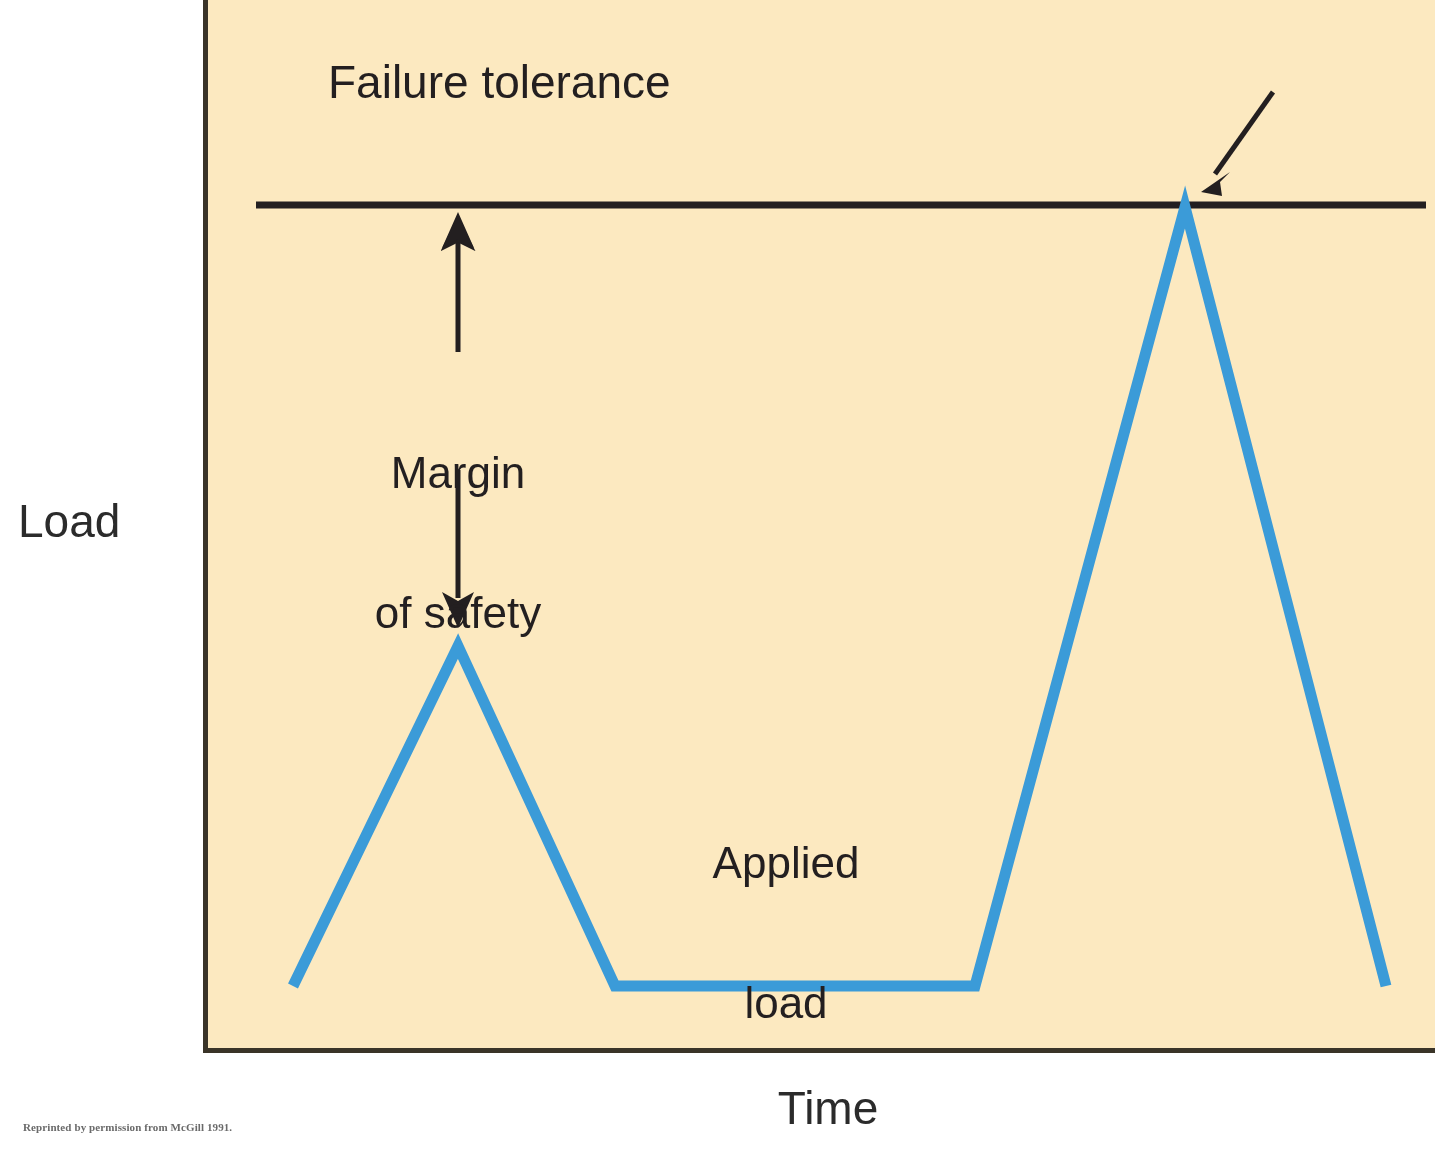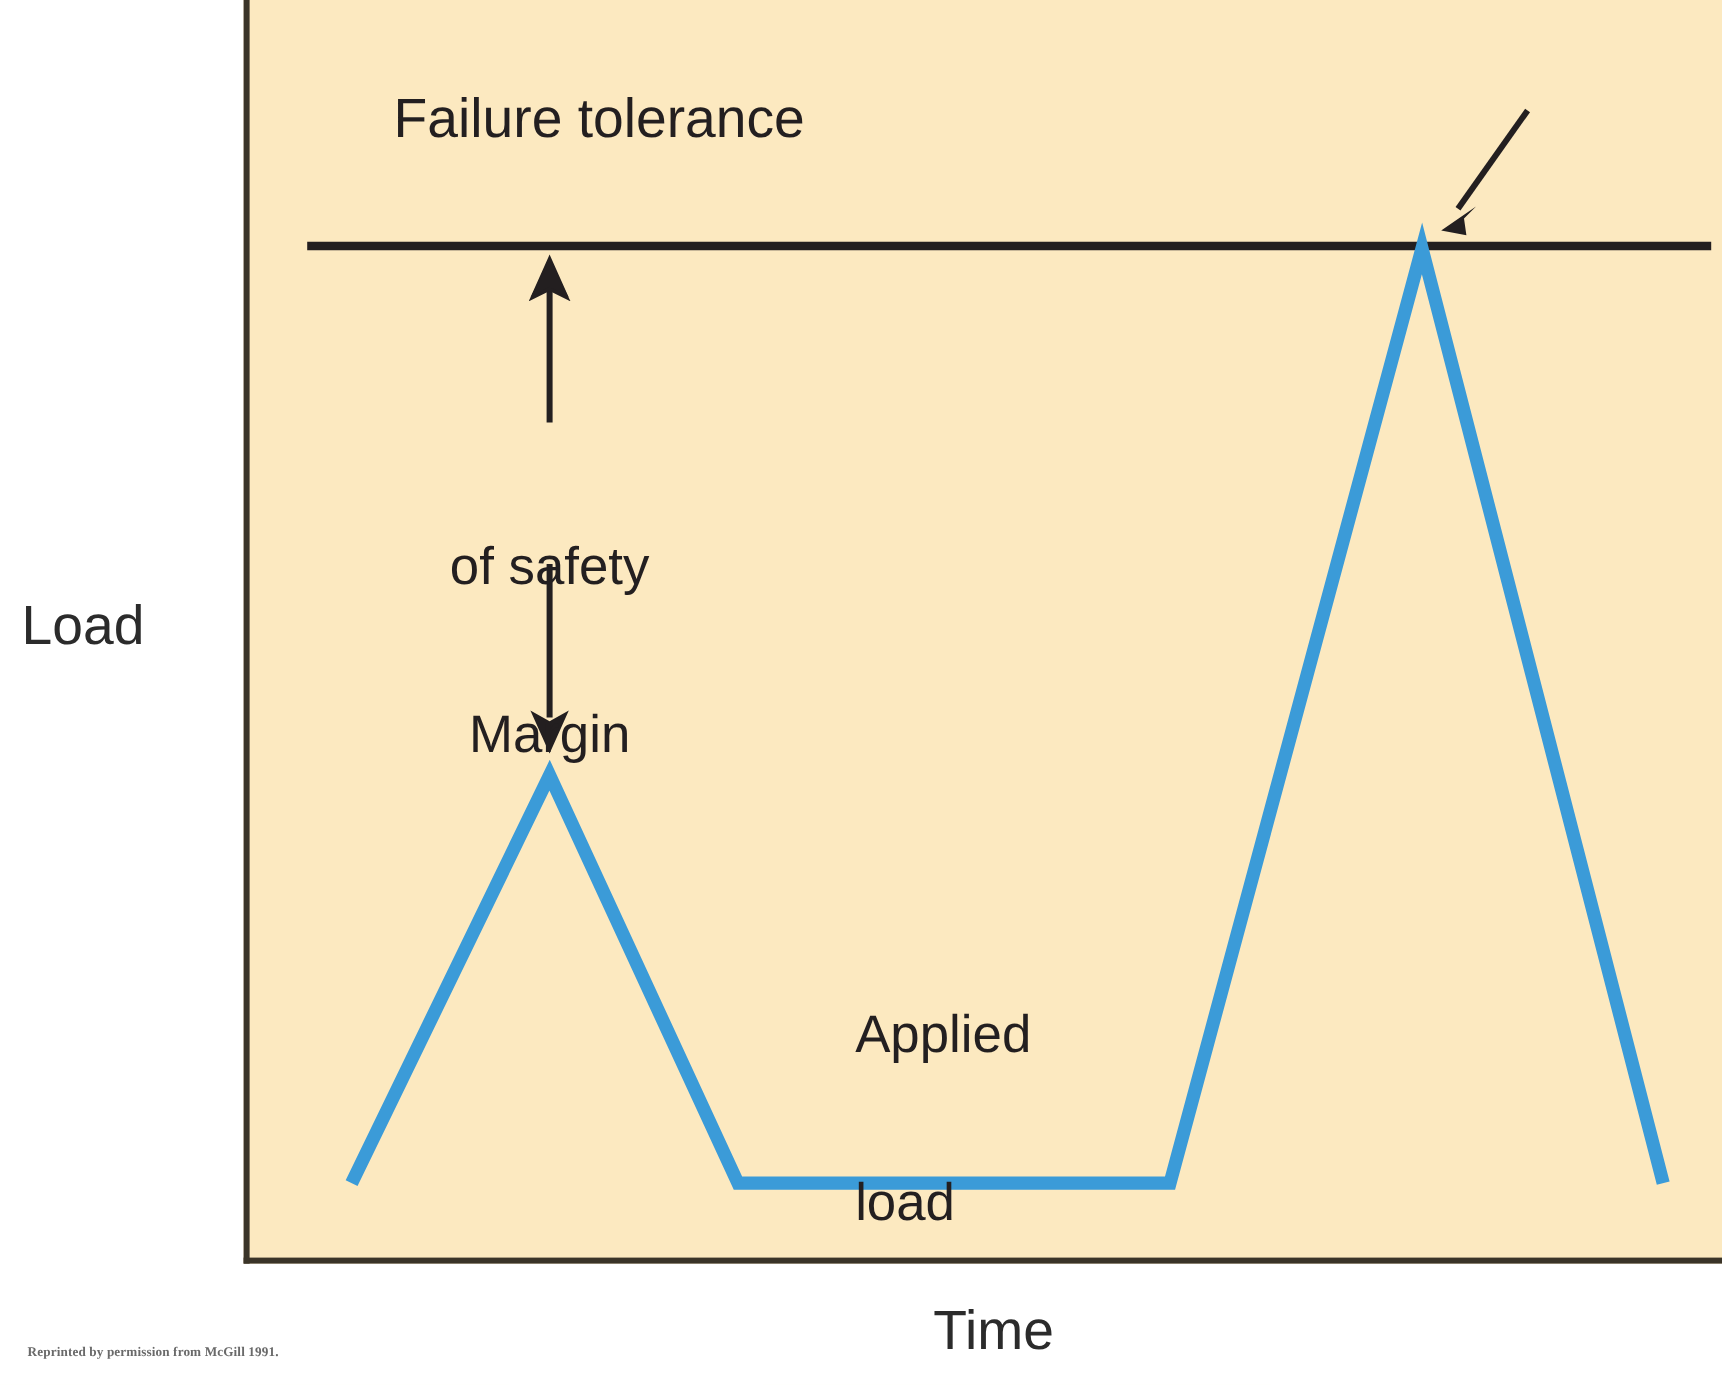--- a/index.html
+++ b/index.html
@@ -51,21 +51,21 @@
   .lbl {
     position: absolute;
     font-family: "Liberation Sans", sans-serif;
     color: #231f20;
     white-space: pre;
     line-height: 1.06;
   }
 
   .lbl-failure-tolerance {
     left: 328px;
-    top: 74px;
+    top: 58px;
     font-size: 46px;
   }
 
   .lbl-failure {
     left: 1203px;
     top: 33px;
     font-size: 46px;
   }
 
   .lbl-margin {
@@ -73,20 +73,21 @@
     top: 357px;
     font-size: 44px;
     text-align: center;
     transform: translateX(-50%);
   }
 
   .lbl-applied {
     left: 786px;
     top: 747px;
     font-size: 44px;
+    text-align: center;
     transform: translateX(-50%);
   }
 
   .lbl-load {
     left: 18px;
     top: 497px;
     font-size: 46px;
     color: #2b2b2b;
   }
 
@@ -137,22 +138,22 @@
     <path d="M 458 628 L 474 592 L 458 601 L 442 592 Z" fill="#231f20"></path>
 
     <line x1="1273" y1="92" x2="1215" y2="174" stroke="#231f20" stroke-width="5"></line>
     <path d="M 1201 192 L 1230 172 L 1220 182 L 1222 196 Z" fill="#231f20"></path>
   </svg>
 
   <div class="lbl lbl-failure-tolerance">Failure tolerance</div>
 
 
   <div class="lbl lbl-margin">
+    <div>Margin</div>
     <div>of safety</div>
-    <div>Margin</div>
   </div>
 
   <div class="lbl lbl-applied">
     <div>Applied</div>
     <div>load</div>
   </div>
 
   <div class="lbl lbl-load">Load</div>
 
   <div class="lbl lbl-time">Time</div>

